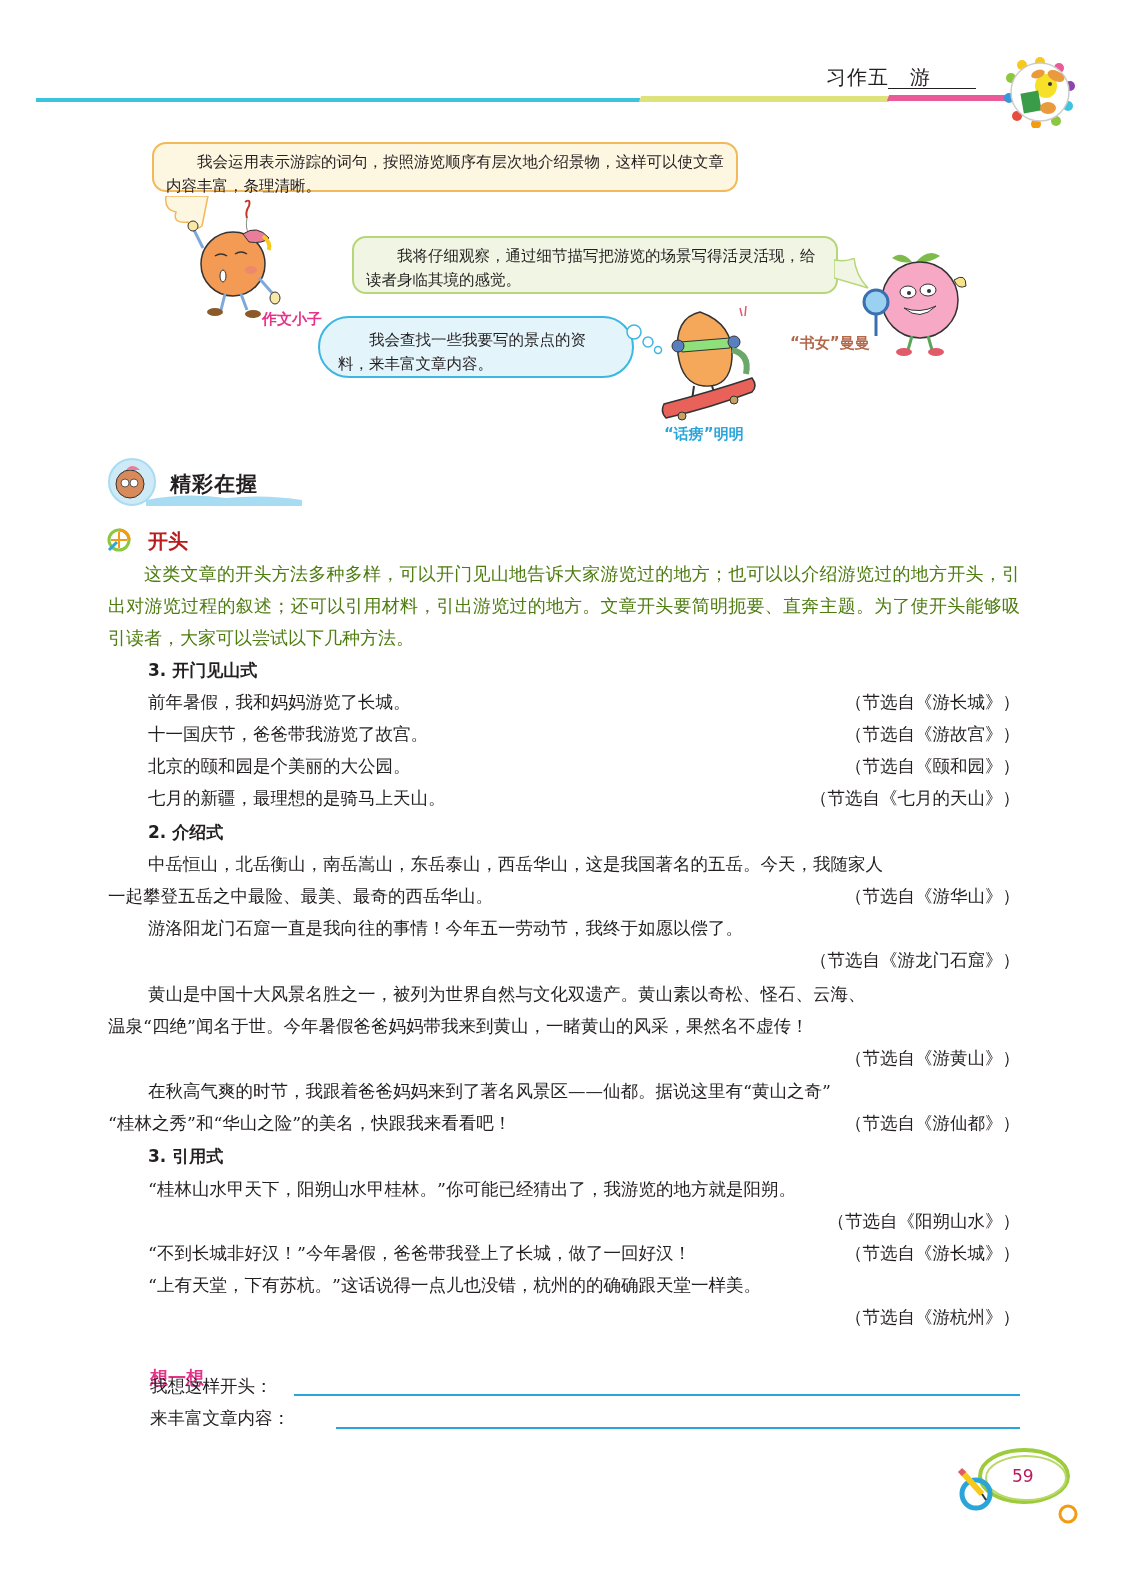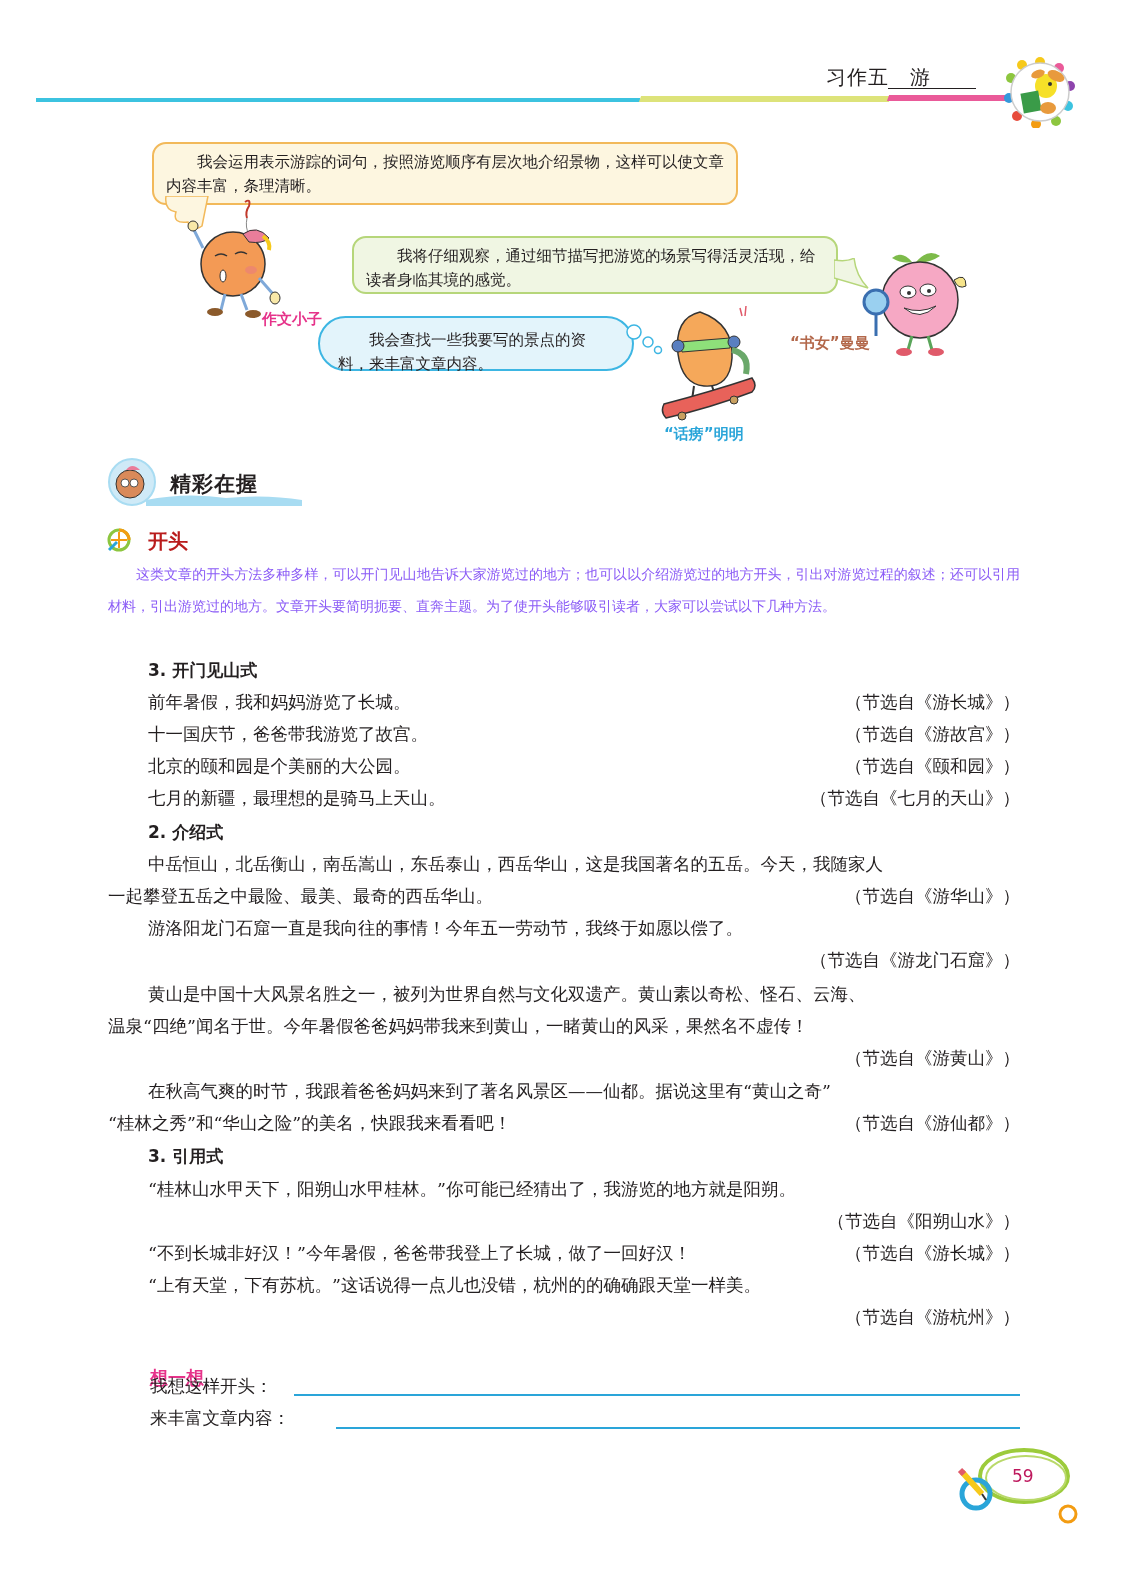--- a/index.html
+++ b/index.html
@@ -10,38 +10,38 @@
   
   .hdr-line-blue { left:36px; top:98px; width:604px; height:4px; background:#3cc3e0; }
   .hdr-line-yellow { left:640px; top:96px; width:250px; height:6px; background:#dde37a; transform:skewX(-20deg); }
   .hdr-line-pink { left:888px; top:95px; width:128px; height:6px; background:#ea5a99; transform:skewX(-20deg); }
   .hdr-title { left:782px; top:64px; font-family:"DejaVu Sans","Liberation Sans",sans-serif; font-size:20px; letter-spacing:1px; color:#231f20;margin-left:44px; }
   .hdr-blank { left:888px; top:88px; width:88px; height:1px; background:#231f20; }
   .hdr-badge { left:1004px; top:56px; width:72px; height:72px; }
 
   
   .bubble { font-size:15.5px; line-height:24px; color:#231f20; box-sizing:border-box; }
-  .b1 { left:152px; top:142px; width:586px; height:63px; border:2px solid #f2b95a; background:#fdf6e0; border-radius:14px; padding:6px 12px 12px 12px; }
+  .b1 { left:152px; top:142px; width:586px; height:50px; border:2px solid #f2b95a; background:#fdf6e0; border-radius:14px; padding:6px 12px 12px 12px; }
   .b2 { left:352px; top:236px; width:486px; height:58px; border:2px solid #b6d67a; background:#f0f6e3; border-radius:14px; padding:6px 12px 0 12px; }
-  .b3 { left:318px; top:316px; width:316px; height:55px; border:2px solid #3db6e3; background:#e3f4fb; border-radius:40px; padding:10px 16px 0 18px; }
+  .b3 { left:318px; top:316px; width:316px; height:62px; border:2px solid #3db6e3; background:#e3f4fb; border-radius:40px; padding:10px 16px 0 18px; }
   .indent { text-indent:2em; }
 
   .char-label { font-family:"DejaVu Sans","Liberation Sans",sans-serif; font-size:15px; font-weight:bold; }
   .lbl-zuowen { left:262px; top:310px; color:#e6338a; }
   .lbl-shunv { left:790px; top:334px; color:#b3684b; }
   .lbl-huala { left:664px; top:425px; color:#2aa5d9; }
 
   
   .sec-hdr { left:106px; top:458px; width:196px; height:50px; }
   .sec-title { left:170px; top:470px; font-family:"DejaVu Sans","Liberation Sans",sans-serif; font-weight:bold; font-size:21px; color:#231f20; letter-spacing:1px; }
 
   .sub-title { left:148px; top:528px; font-family:"DejaVu Serif","Liberation Serif",serif; font-weight:bold; font-size:20px; color:#b91c1c;text-align:right; }
   .sub-icon { left:107px; top:528px; width:24px; height:24px; }
 
-  .body-text { font-size:14px; line-height:32px; color:#8b5cf6; }
+  .body-text { font-size:18px; line-height:32px; color:#4d7c0f; }
   .para { left:108px; width:912px; }
   .line { position:absolute; left:148px; width:872px; height:32px; white-space:nowrap; font-size:17.5px; line-height:32px; }
   .line.full { left:108px; width:912px; }
   .line .src { position:absolute; right:0; top:0; }
   .head-num { font-family:"DejaVu Sans","Liberation Sans",sans-serif; font-weight:bold; font-size:17px; }
 
   .think { left:150px; top:1366px; font-family:"DejaVu Sans","Liberation Sans",sans-serif; font-weight:bold; font-size:18px; color:#e6338a; }
   .fill-row { left:150px; font-size:17.5px; line-height:28px; white-space:nowrap; }
   .fill-line { position:absolute; height:2px; background:#2aa5d9; }
 

